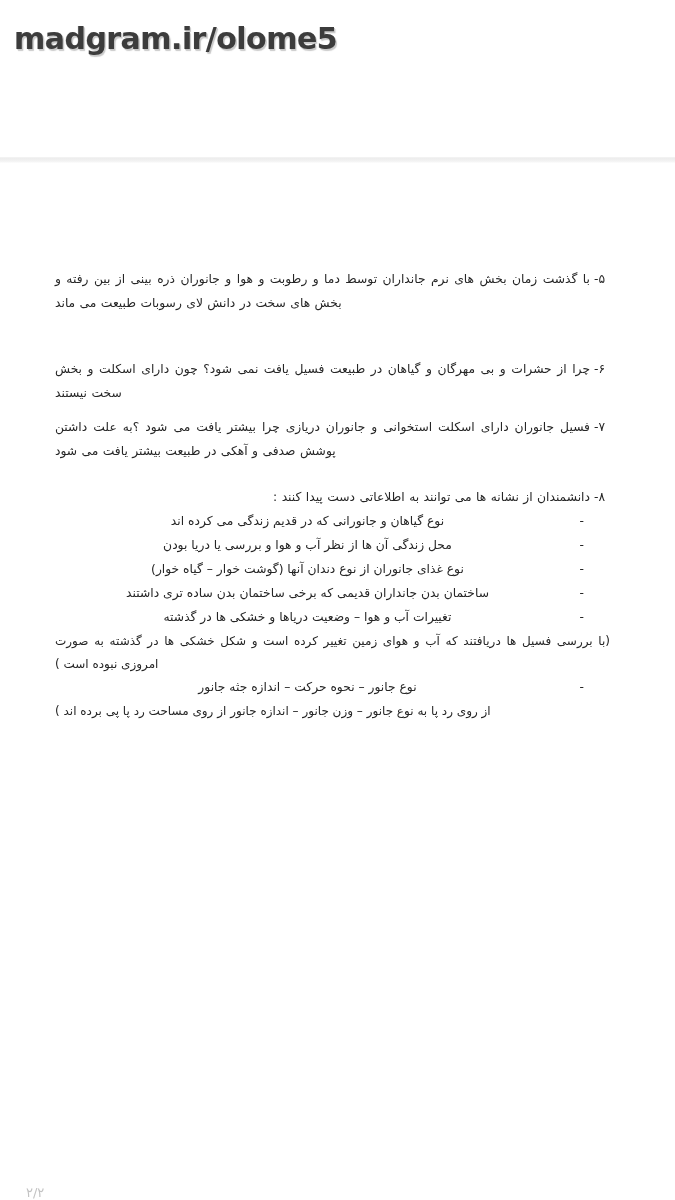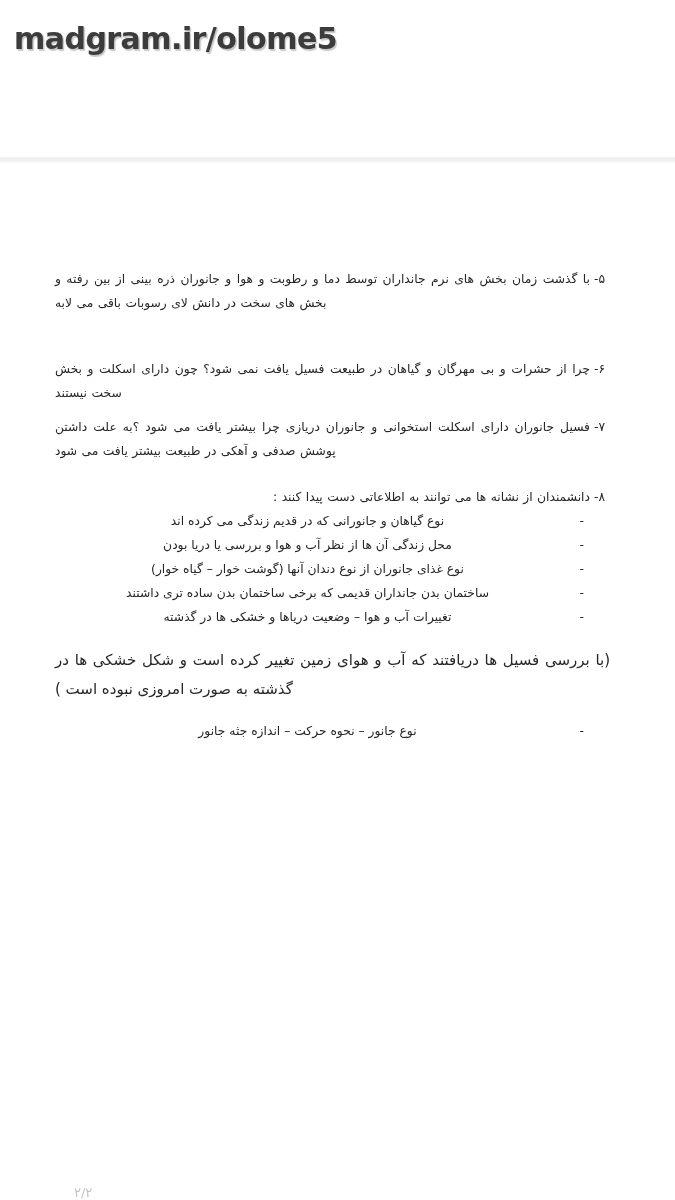--- a/index.html
+++ b/index.html
@@ -141,65 +141,64 @@
     padding-left: 6px;
     color: #262626;
   }
   .sublist .li-text {
     flex: 1 1 auto;
     text-align: center;
   }
 
   
   .note {
-    font-size: 15px;
+    font-size: 12px;
     line-height: 1.95;
     color: #262626;
     text-align: justify;
     text-align-last: left;
-    margin: 16px;
+    margin: 0;
     margin-right: 10px;
     margin-left: 0;
   }
   .gap-sm { height: 10px; }
   .gap-md { height: 22px; }
   .gap-lg { height: 42px; }
 
   
   .page-number {
     position: absolute;
     left: 26px;
     top: 1022px;
     font-size: 13px;
     color: #c2c2c2;
     direction: rtl;
     letter-spacing: 0.5px;
     font-family: "DejaVu Sans", "Liberation Sans", sans-serif;
-    margin-left: 48px;
   }
 </style>
 </head>
 <body>
 
 <div class="page">
 
   <div class="watermark-band">
     <div class="watermark-text">madgram.ir/olome5</div>
   </div>
 
   <div class="divider"></div>
 
   <div class="sheet">
 
     <div class="content">
 
       <div class="q">
         <div class="q-num">۵-</div>
         <div class="q-body">
-          <span>با گذشت زمان  بخش های نرم جانداران توسط دما  و رطوبت و هوا و جانوران ذره بینی از بین رفته و بخش های </span><span class="u">سخت</span><span> در دانش لای </span><span class="u">رسوبات</span><span> باقی می لابه</span>
+          <span>با گذشت زمان  بخش های نرم جانداران توسط دما  و رطوبت و هوا و جانوران ذره بینی از بین رفته و بخش های </span><span class="u">سخت</span><span> در دانش لای </span><span class="u">رسوبات</span><span> طبیعت می ماند</span>
         </div>
       </div>
 
       <div class="gap-lg"></div>
 
       <div class="q">
         <div class="q-num">۶-</div>
         <div class="q-body">چرا از حشرات و  بی مهرگان و گیاهان در طبیعت فسیل یافت نمی شود؟ چون دارای اسکلت و بخش سخت نیستند</div>
       </div>
 
@@ -242,19 +241,20 @@
 
       <p class="note">(با بررسی فسیل ها دریافتند که آب و هوای زمین تغییر کرده  است و شکل خشکی ها در گذشته به صورت امروزی نبوده است )</p>
 
       <ul class="sublist">
         <li>
           <span class="dash">-</span>
           <span class="li-text">نوع جانور – نحوه حرکت – اندازه جثه جانور</span>
         </li>
       </ul>
 
+      <p class="note" style="text-align-last:left;">از روی رد پا به نوع جانور – وزن جانور – اندازه جانور از روی مساحت رد پا پی برده اند )</p>
 
     </div>
 
     <div class="page-number">۲/۲</div>
 
   </div>
 </div>
 
 </body></html>

